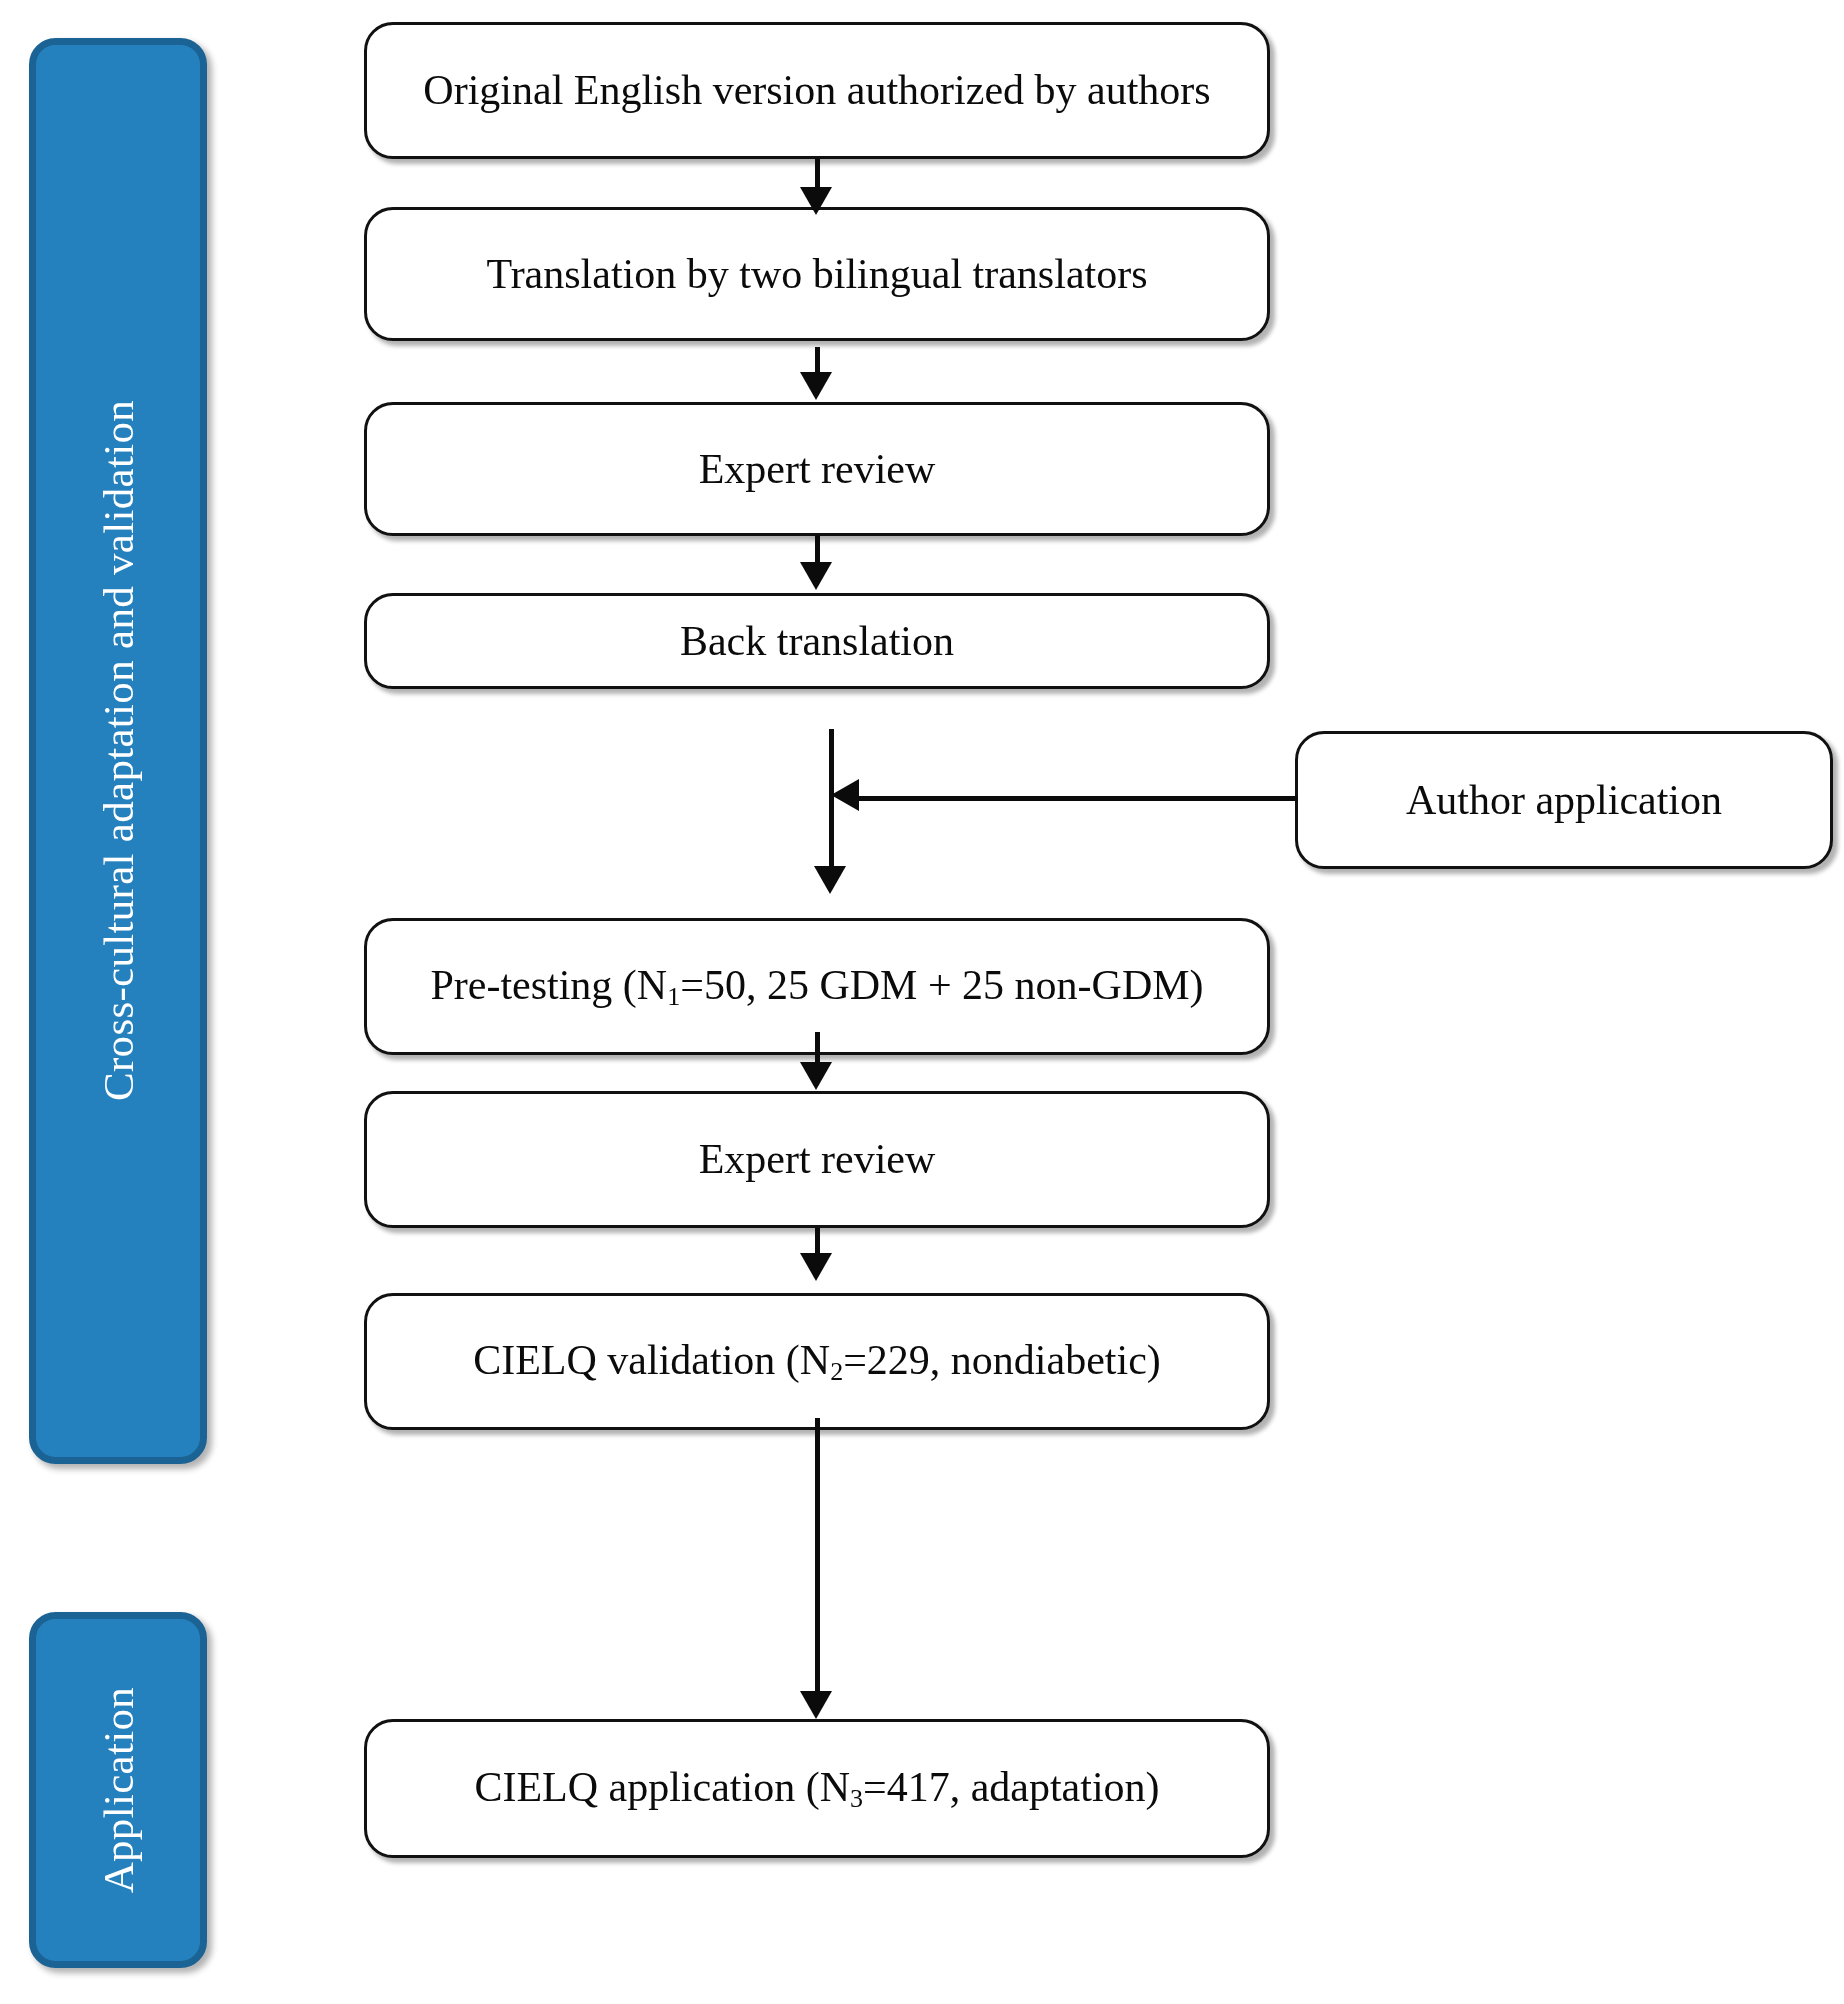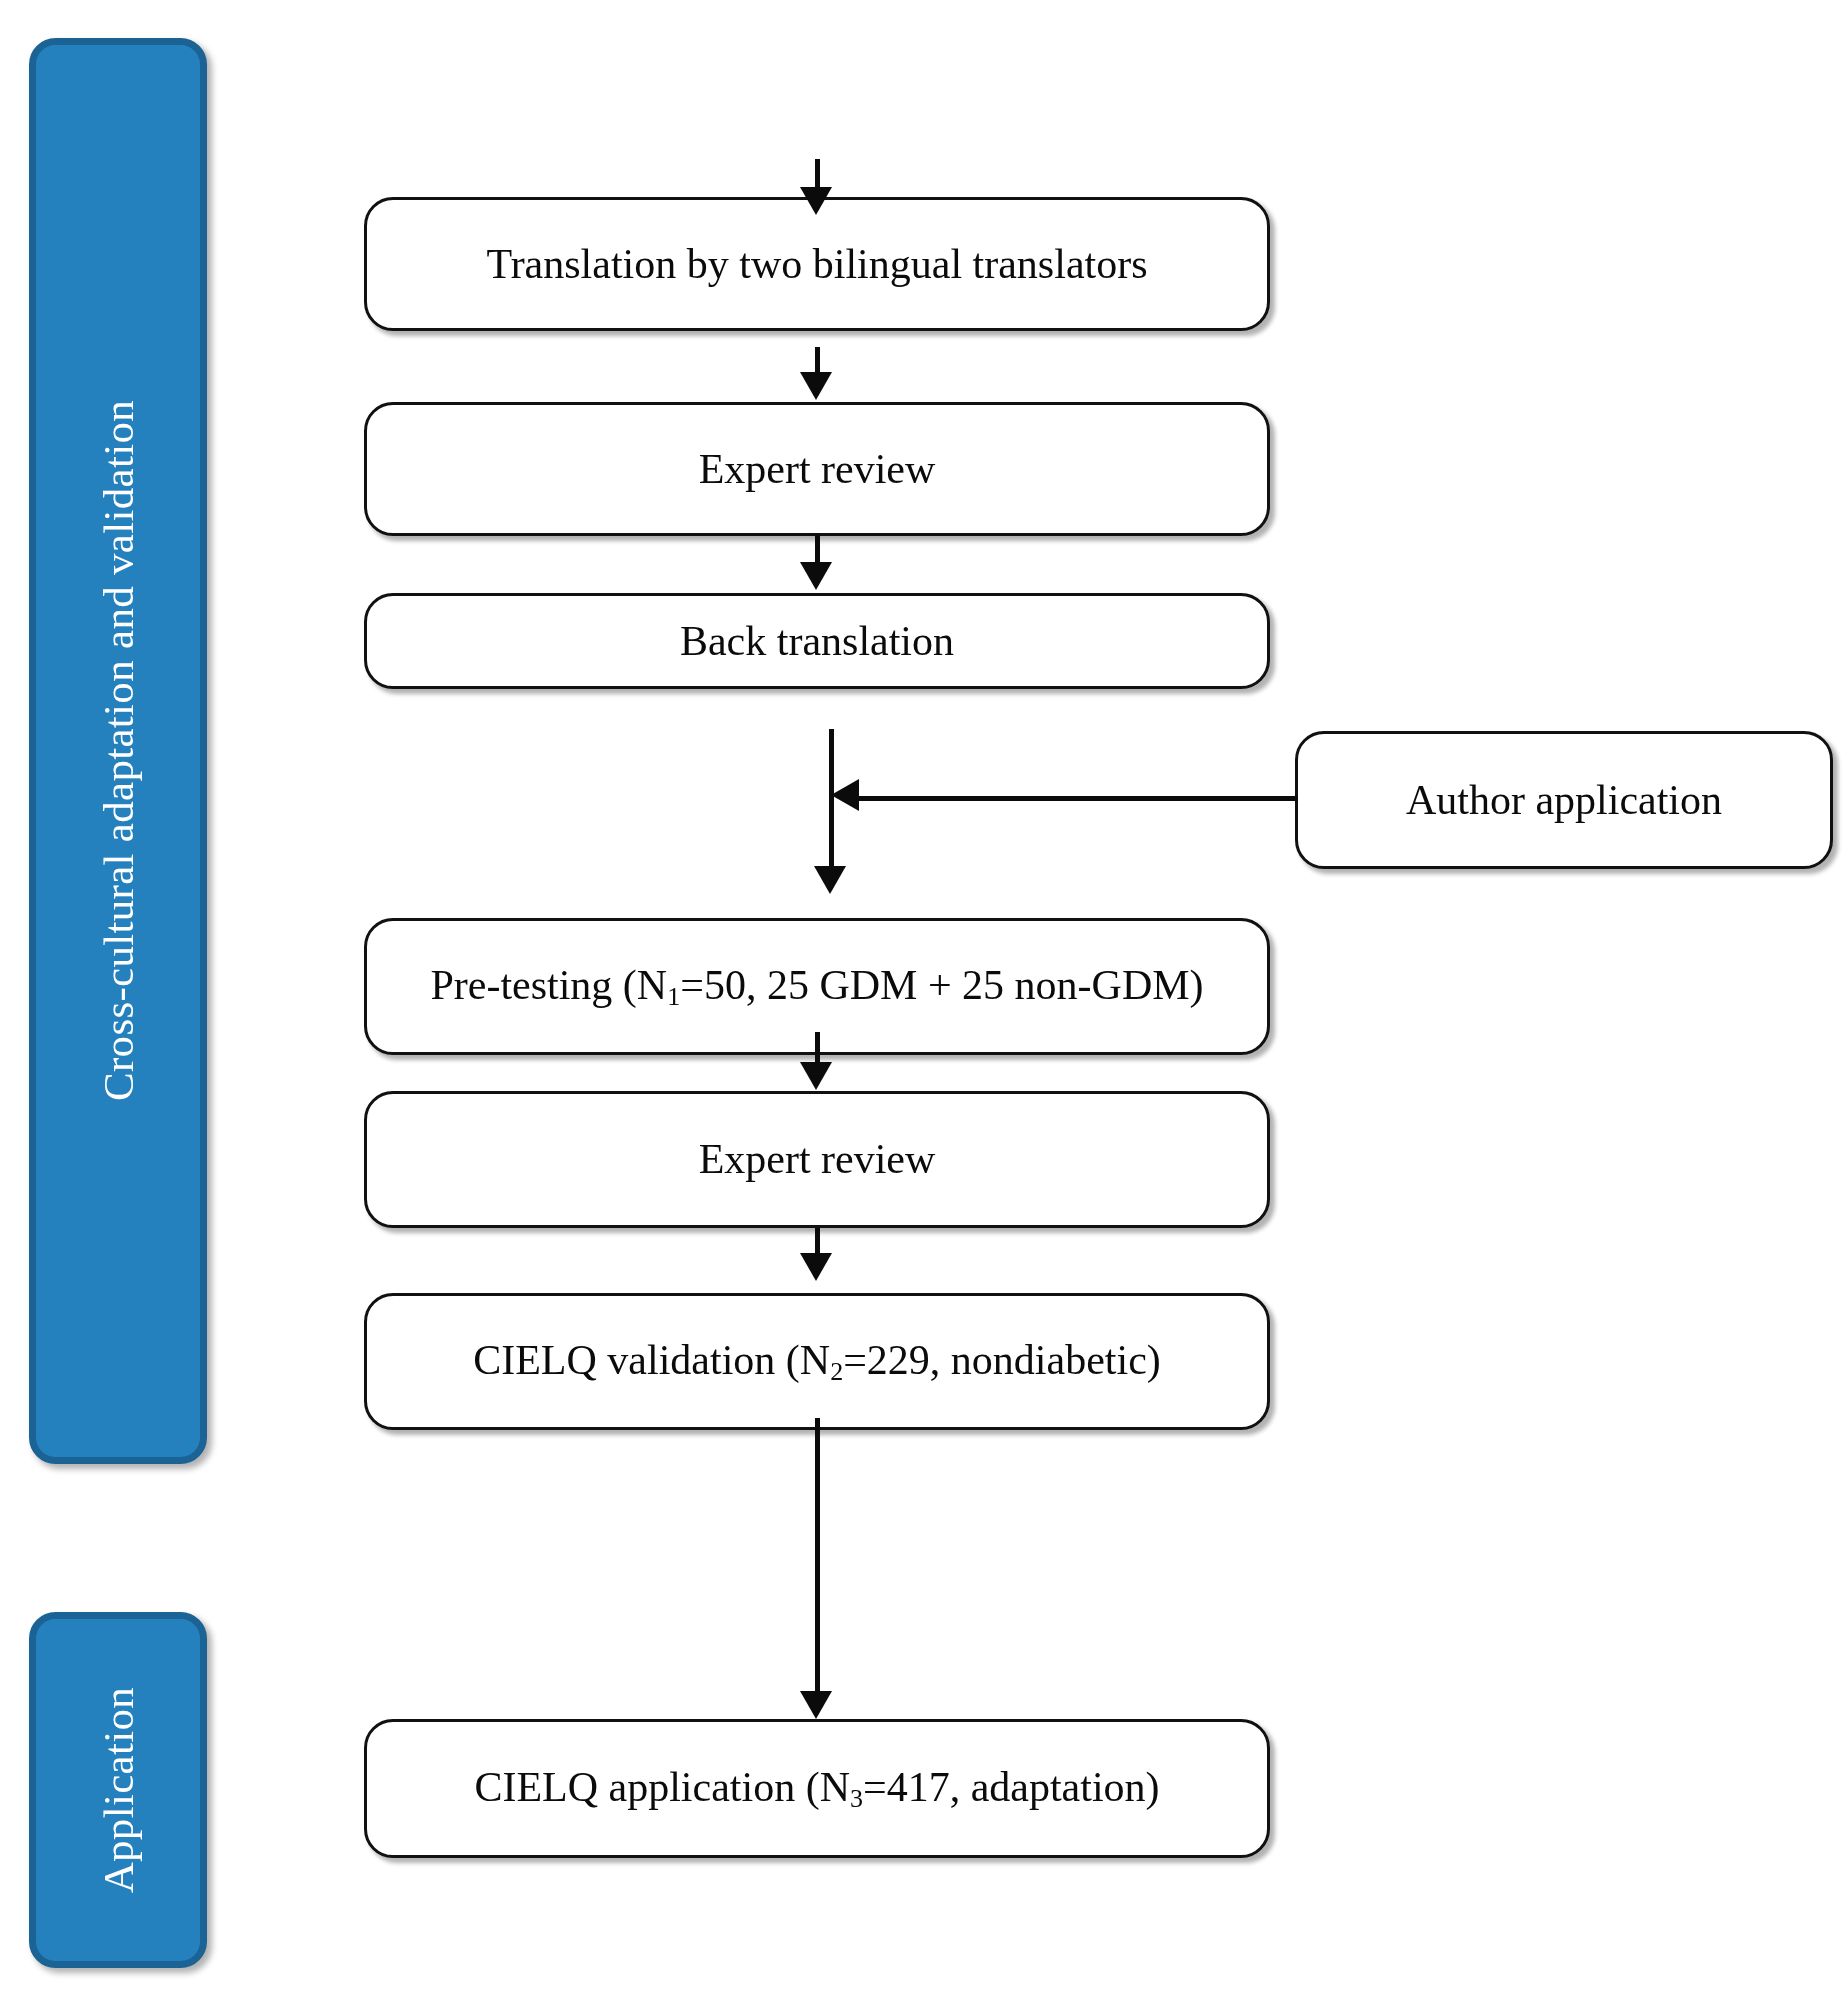--- a/index.html
+++ b/index.html
@@ -97,22 +97,25 @@
 <div id="canvas">
 
   <div class="phase-bar" style="left:29px; top:38px; width:178px; height:1426px;">
     <span class="phase-label">Cross-cultural adaptation and validation</span>
   </div>
 
   <div class="phase-bar" style="left:29px; top:1612px; width:178px; height:356px;">
     <span class="phase-label">Application</span>
   </div>
 
+  <div class="node" style="left:364px; top:22px; width:906px; height:137px;">
+    <span class="node-label">Original English version authorized by authors</span>
+  </div>
 
-  <div class="node" style="left:364px; top:197px; width:906px; height:134px;">
+  <div class="node" style="left:364px; top:207px; width:906px; height:134px;">
     <span class="node-label">Translation by two bilingual translators</span>
   </div>
 
   <div class="node" style="left:364px; top:402px; width:906px; height:134px;">
     <span class="node-label">Expert review</span>
   </div>
 
   <div class="node" style="left:364px; top:593px; width:906px; height:96px;">
     <span class="node-label">Back translation</span>
   </div>

